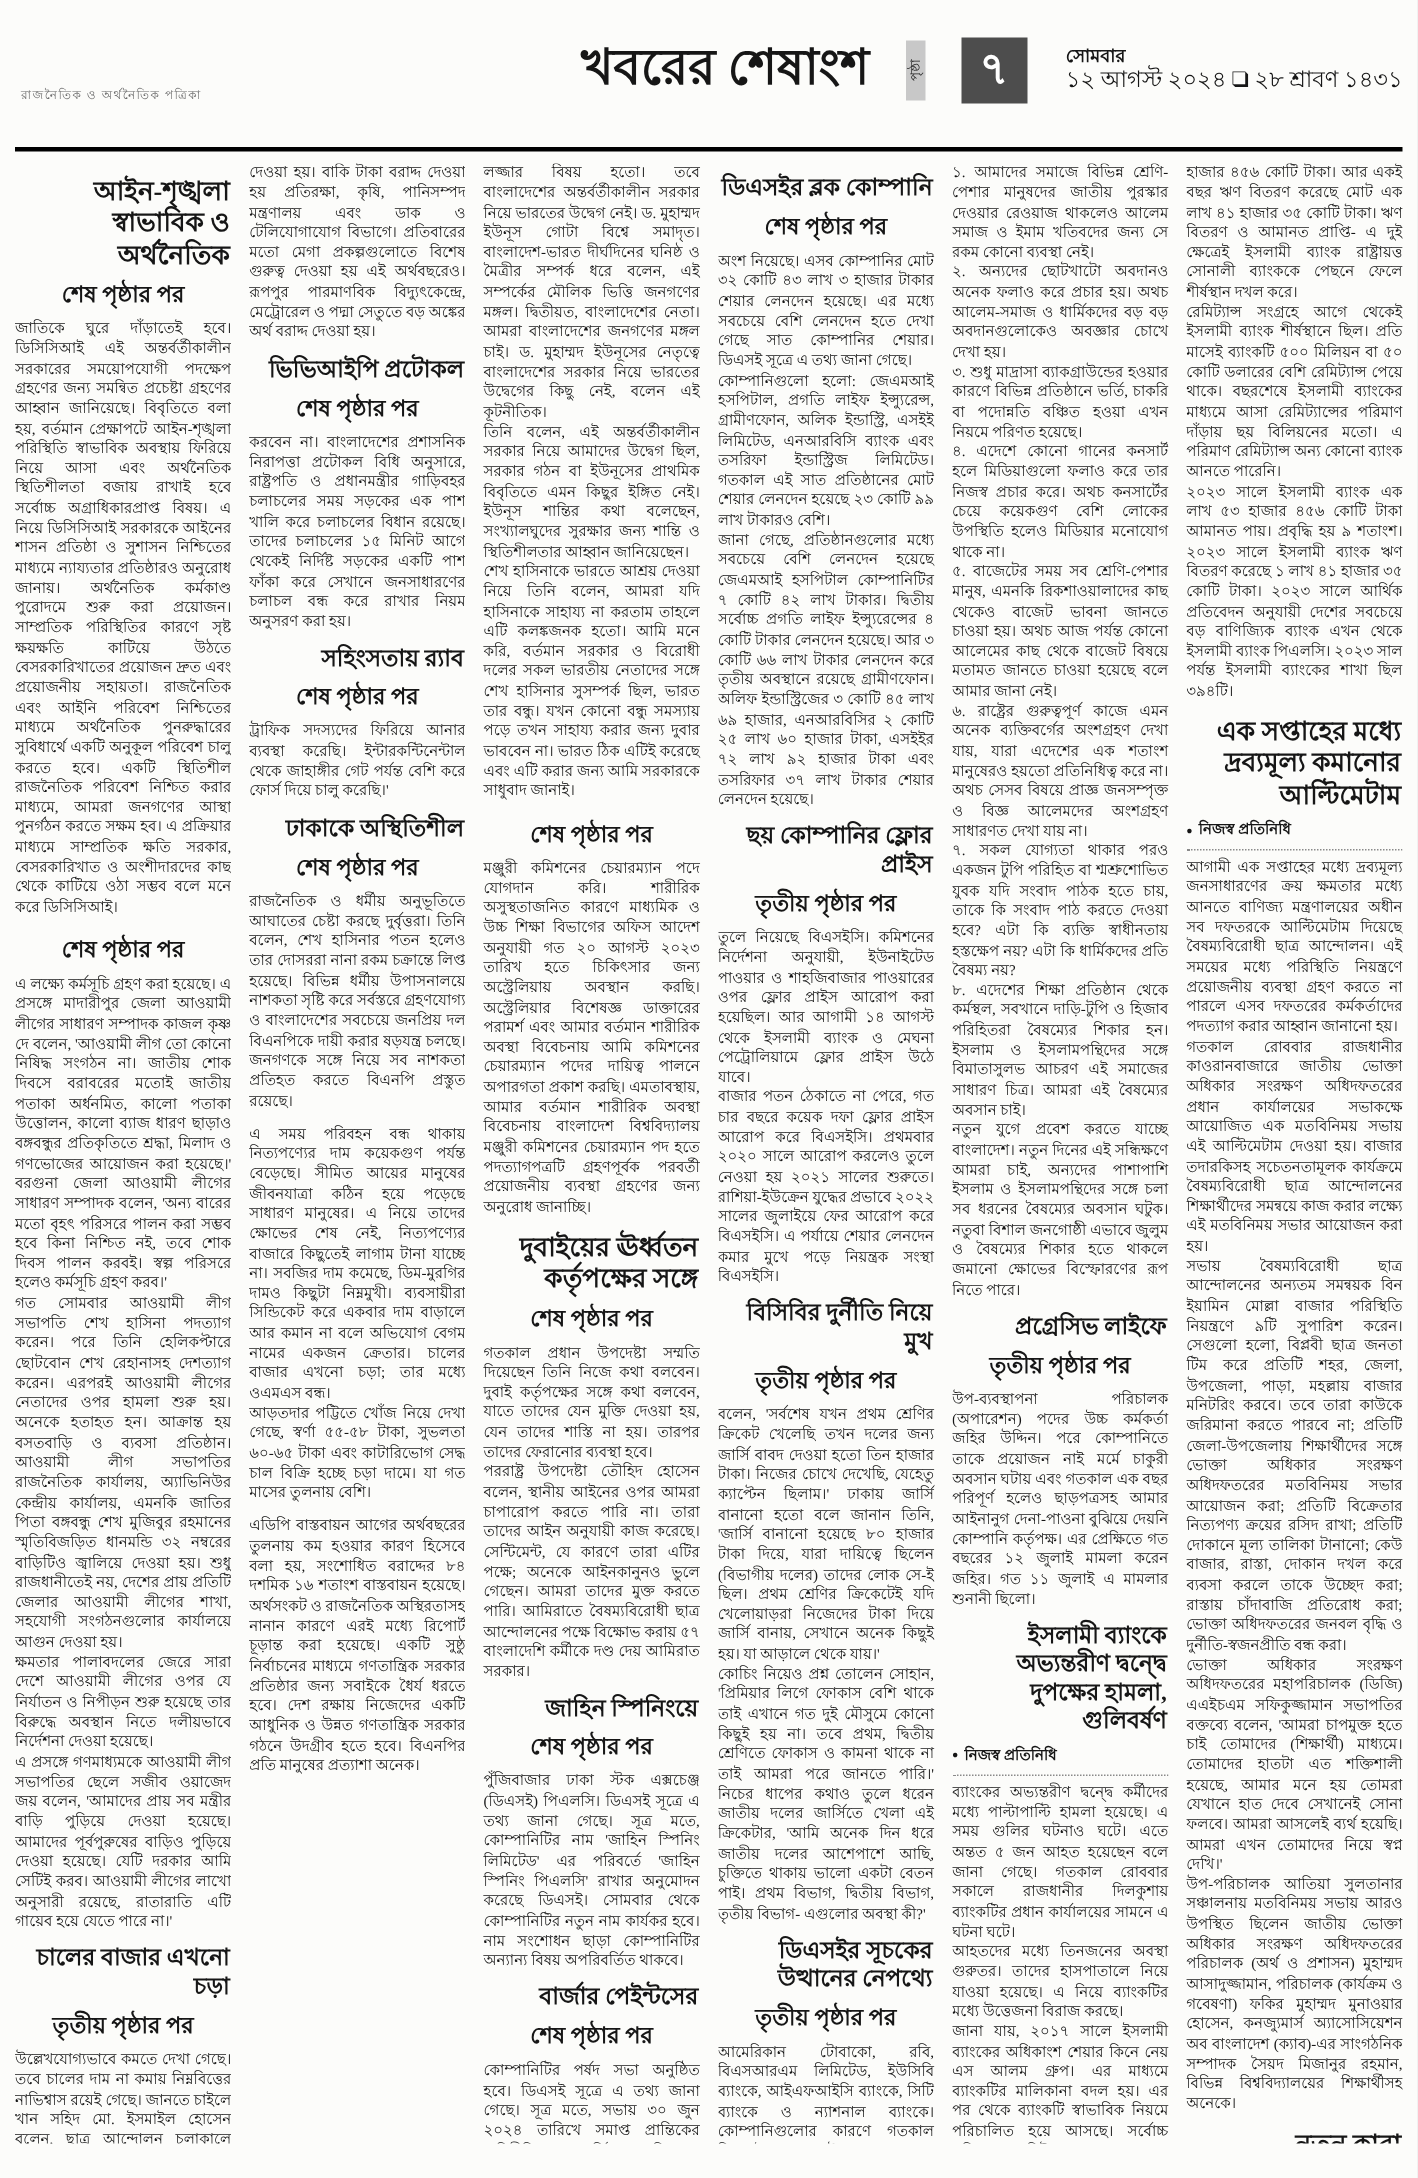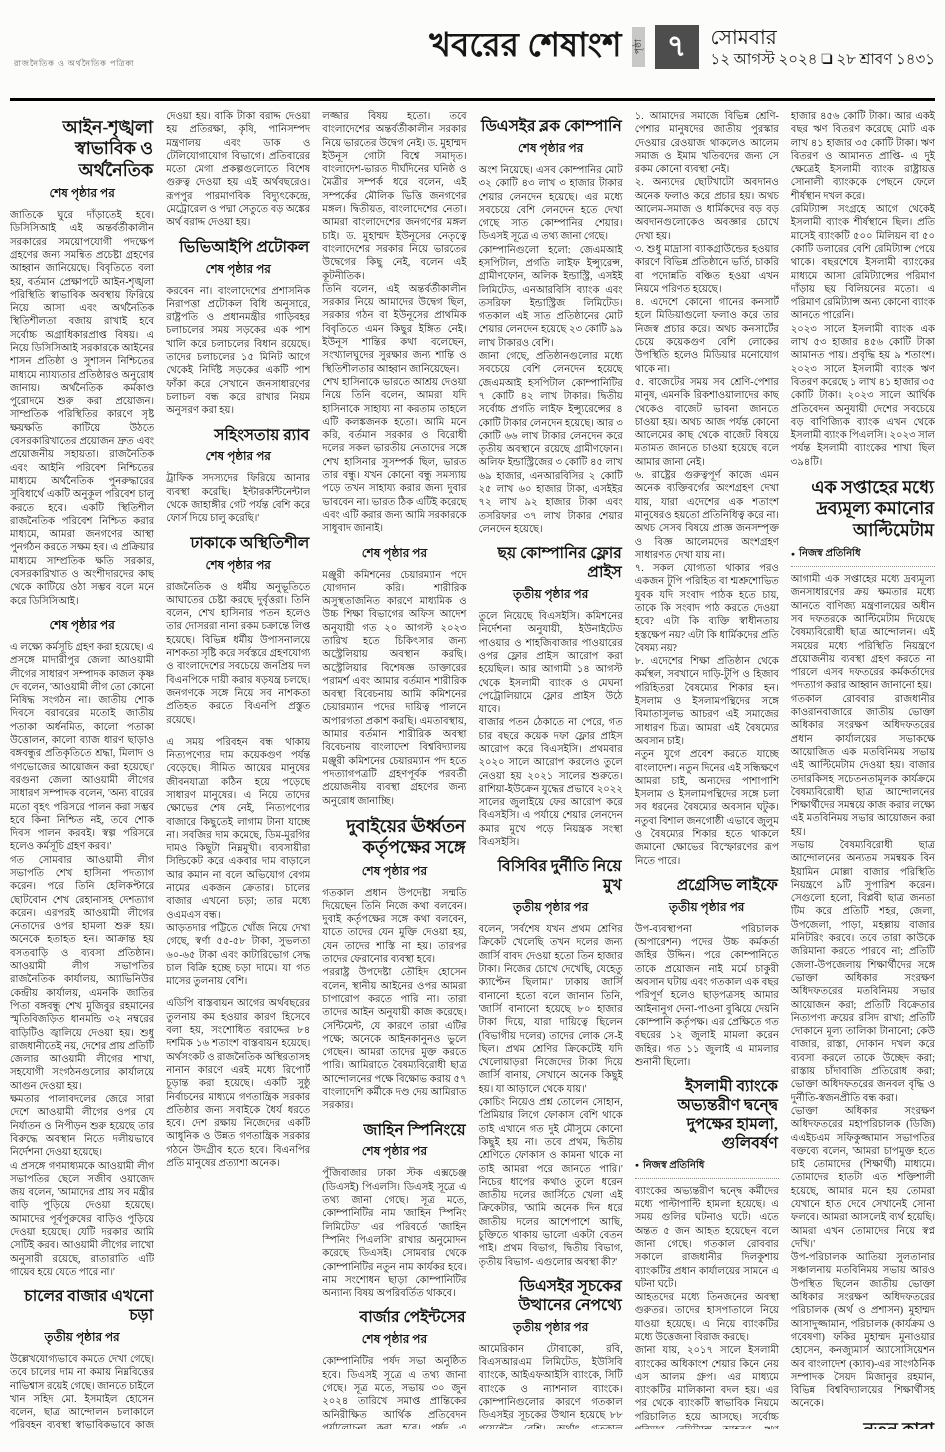--- a/index.html
+++ b/index.html
@@ -4,35 +4,35 @@
 <style>
   html,body{margin:0;padding:0;background:#e9e9e9;}
   body{width:945px;height:1452px;overflow:hidden;font-family:"Liberation Serif",serif;color:#161616;}
   .sheet{width:945px;height:1452px;background:#fcfcfa;box-sizing:border-box;padding:4px 10px 0 10px;overflow:hidden;}
   
   .page-header{display:flex;align-items:center;justify-content:space-between;min-height:92px;}
   .masthead{width:340px;padding-top:26px;}
   .masthead .tagline{font-size:8px;color:#6a6a6a;letter-spacing:1px;margin-left:4px;}
   .masthead .brand{font-size:46px;font-weight:900;line-height:1.0;letter-spacing:-1px;
     text-shadow:0 0 0 #000;}
-  .header-right{flex:1;display:flex;align-items:center;justify-content:flex-end;gap:10px;padding-bottom:6px;}
+  .header-right{flex:1;display:flex;align-items:center;justify-content:flex-end;gap:24px;padding-bottom:6px;}
   .section-title{font-size:33px;font-weight:800;letter-spacing:0;}
   .page-tab{background:#c8c8c8;color:#222;font-size:9px;padding:3px 2px;writing-mode:vertical-rl;transform:rotate(180deg);line-height:1;height:34px;display:flex;align-items:center;justify-content:center;}
   .page-num{background:#4d4d4d;color:#fff;font-size:30px;font-weight:800;width:44px;height:44px;display:flex;align-items:center;justify-content:center;}
   .date-block{line-height:1.25;padding-left:2px;min-width:150px;}
-  .date-block .day{font-size:20px;font-weight:400;}
+  .date-block .day{font-size:12px;font-weight:700;}
   .date-block .date{font-size:15px;}
   .header-rule{border-top:3px solid #000;margin:2px 0 8px 0;}
   
   .cols{display:flex;gap:12px;align-items:flex-start;height:1320px;overflow:hidden;}
   .col{flex:1 1 0;min-width:0;overflow:hidden;height:100%;}
   .story{margin-bottom:9px;}
   .story-headline{font-size:15.5px;font-weight:800;text-align:right;line-height:1.22;margin:8px 1px 3px 1px;}
   .story-headline.lg{font-size:17.5px;}
-  .kicker{font-size:12px;font-weight:700;text-align:center;margin:0 0 4px 0;}
+  .kicker{font-size:15px;font-weight:700;text-align:center;margin:0 0 4px 0;}
   .byline{font-size:10px;font-weight:700;margin:4px 0 0 0;display:flex;align-items:center;gap:4px;}
   .byline .bullet{font-size:7px;}
   .byline-rule{border-top:1px dotted #8a8a8a;margin:4px 0 5px 0;}
   .story-body{font-size:10px;line-height:1.33;text-align:justify;white-space:pre-line;
     overflow-wrap:break-word;}
   .cont .story-body::first-line{}
 </style>
 </head>
 <body>
 

